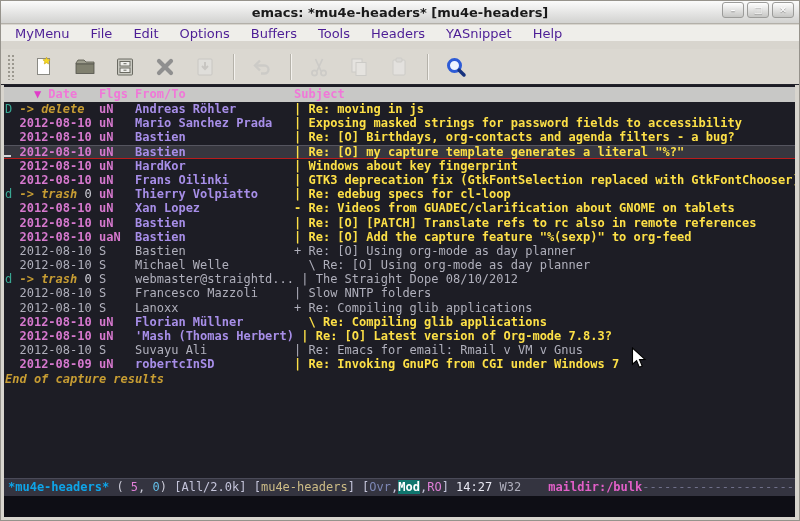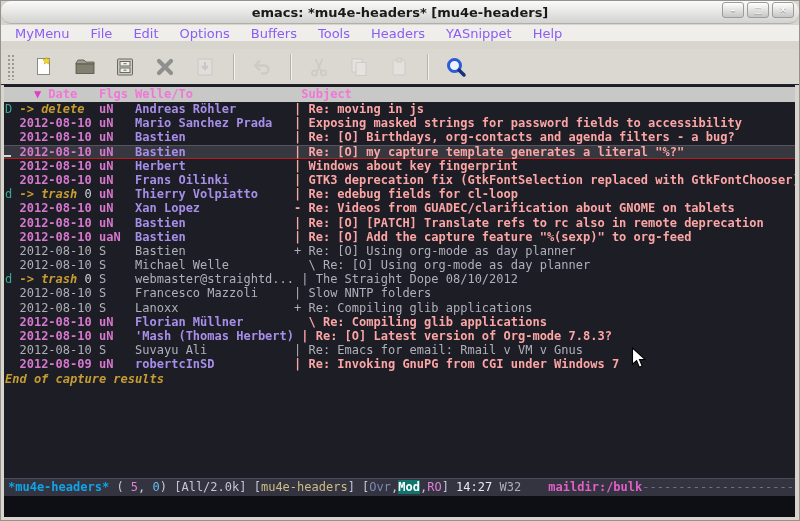--- a/index.html
+++ b/index.html
@@ -3,31 +3,31 @@
 <meta charset="utf-8">
 <style>
   html,body{margin:0;padding:0;background:#555;}
   *{box-sizing:border-box;}
   .frame{width:800px;height:521px;position:relative;background:#d8d5ce;
          border:1px solid #96938c;overflow:hidden;
          font-family:"DejaVu Sans","Liberation Sans",sans-serif;}
   
   .titlebar{position:absolute;top:0;left:0;right:0;height:23px;
             background:linear-gradient(#fbfbfb,#d2d2d0);
-            border-bottom:1px solid #b3b0a9;border-radius:10px;}
+            border-bottom:1px solid #b3b0a9;}
   .title-text{position:absolute;left:0;right:0;top:0;line-height:23px;text-align:center;
               font-size:13px;font-weight:bold;color:#1a1a1a;}
   .win-controls{position:absolute;right:5px;top:1px;display:flex;gap:3px;}
   .win-btn{width:22px;height:16px;border:1px solid #9c9c9a;border-radius:3px;
            background:linear-gradient(#ffffff,#c6c6c4);
            color:#fff;font-size:9px;font-weight:bold;text-align:center;line-height:14px;
            text-shadow:0 1px 1px rgba(0,0,0,.35);}
   
   .menubar{position:absolute;top:24px;left:0;right:0;height:16px;background:#efeeea;
-           display:flex;align-items:center;padding-left:14px;font-size:13px;color:#8b5cf6;}
+           display:flex;align-items:center;padding-left:14px;font-size:13px;color:#4c1d95;}
   .menu-item{margin-right:21px;white-space:nowrap;}
   
   .toolbar{position:absolute;top:48px;left:0;right:0;height:36px;background:#dbd8d1;
            border-bottom:1px solid #24242c;display:flex;align-items:center;padding-left:6px;}
   .tb-grip{width:8px;height:26px;margin-right:10px;
            background-image:radial-gradient(#9b988f 1px,transparent 1.1px);
            background-size:4px 4px;}
   .tb-btn{width:40px;height:32px;display:flex;align-items:center;justify-content:center;}
   .tb-btn.disabled{opacity:.45;filter:grayscale(1);}
   .tb-sep{width:1px;height:26px;background:#b5b2aa;box-shadow:1px 0 0 #f4f2ee;margin:0 8px;}
@@ -38,21 +38,21 @@
               white-space:pre;padding-left:1px;line-height:15px;}
   .hdr-tri{color:#e03cc8;}
   .row{height:14.2px;white-space:pre;padding-left:1px;position:relative;}
   .row.current{background:#37373f;border-bottom:1px solid #b91c1c;box-shadow:inset 0 1px 0 #55555f;}
   .row.current::after{content:"";position:absolute;left:0;bottom:1px;width:7px;height:2px;background:#d8d8dc;}
   .f-mark{color:#3aa894;}
   .f-del{color:#c79d33;font-weight:bold;font-style:italic;}
   .f-extra{color:#cfcfd8;}
   .unread .f-date,.unread .f-flags{color:#d678ce;font-weight:bold;}
   .unread .f-from{color:#a78ee8;font-weight:bold;}
-  .unread .f-subj{color:#fca5a5;font-weight:bold;text-align:center;}
+  .unread .f-subj{color:#fde047;font-weight:bold;text-align:center;}
   .read .f-date,.read .f-flags{color:#b0b0bc;}
   .read .f-from,.read .f-subj{color:#b0b0bc;}
   .footer-line{white-space:pre;padding-left:1px;color:#c79d33;font-weight:bold;font-style:italic;}
   
   .modeline{position:absolute;left:3px;right:4px;bottom:24px;height:18px;background:#343440;
             border-top:1px solid #4a4a58;white-space:pre;overflow:hidden;
             font-family:"DejaVu Sans Mono",monospace;font-size:12px;line-height:17px;padding-left:4px;}
   .ml-name{color:#0ea5e9;font-weight:bold;}
   .ml-base{color:#c9c9d6;}
   .ml-pink{color:#e07fd8;}
@@ -159,31 +159,31 @@
       <div class="tb-sep"></div>
       <div class="tb-btn">
         <svg width="24" height="24" viewBox="0 0 24 24">
           <circle cx="10.5" cy="10.5" r="6" fill="#eef4ff" stroke="#2d5bd6" stroke-width="3"></circle>
           <path d="M15.2 15.2 L20 20" stroke="#16327e" stroke-width="3.5" stroke-linecap="round"></path>
         </svg>
       </div>
     </div>
 
   <div class="emacs">
-    <div class="headerline"><span>    </span><span class="hdr-tri">▼</span><span> Date</span><span>   </span><span>Flgs</span><span> </span><span>Welle/To</span><span>               </span><span>Subject</span></div>
+    <div class="headerline"><span>    </span><span class="hdr-tri">▼</span><span> Date</span><span>   </span><span>Flgs</span><span> </span><span>From/To</span><span>               </span><span>Subject</span></div>
     <div id="rows">
         <div class="row unread"><span class="f-mark">D </span><span class="f-del">-&gt; delete</span><span>  </span><span class="f-flags">uN   </span><span class="f-from">Andreas Röhler        </span><span class="f-subj">| Re: moving in js</span></div>
         <div class="row unread"><span class="f-mark">  </span><span class="f-date">2012-08-10</span><span> </span><span class="f-flags">uN   </span><span class="f-from">Mario Sanchez Prada   </span><span class="f-subj">| Exposing masked strings for password fields to accessibility</span></div>
         <div class="row unread"><span class="f-mark">  </span><span class="f-date">2012-08-10</span><span> </span><span class="f-flags">uN   </span><span class="f-from">Bastien               </span><span class="f-subj">| Re: [O] Birthdays, org-contacts and agenda filters - a bug?</span></div>
         <div class="row unread current"><span class="f-mark">  </span><span class="f-date">2012-08-10</span><span> </span><span class="f-flags">uN   </span><span class="f-from">Bastien               </span><span class="f-subj">| Re: [O] my capture template generates a literal "%?"</span></div>
-        <div class="row unread"><span class="f-mark">  </span><span class="f-date">2012-08-10</span><span> </span><span class="f-flags">uN   </span><span class="f-from">Herbert               </span><span class="f-subj">| Windows about key fingerprint</span></div>
+        <div class="row unread"><span class="f-mark">  </span><span class="f-date">2012-08-10</span><span> </span><span class="f-flags">uN   </span><span class="f-from">HardKor               </span><span class="f-subj">| Windows about key fingerprint</span></div>
         <div class="row unread"><span class="f-mark">  </span><span class="f-date">2012-08-10</span><span> </span><span class="f-flags">uN   </span><span class="f-from">Frans Oilinki         </span><span class="f-subj">| GTK3 deprecation fix (GtkFontSelection replaced with GtkFontChooser)</span></div>
-        <div class="row unread"><span class="f-mark">d </span><span class="f-del">-&gt; trash</span><span class="f-extra"> 0</span><span> </span><span class="f-flags">uN   </span><span class="f-from">Thierry Volpiatto     </span><span class="f-subj">| Re: edebug fields for cl-loop</span></div>
+        <div class="row unread"><span class="f-mark">d </span><span class="f-del">-&gt; trash</span><span class="f-extra"> 0</span><span> </span><span class="f-flags">uN   </span><span class="f-from">Thierry Volpiatto     </span><span class="f-subj">| Re: edebug specs for cl-loop</span></div>
         <div class="row unread"><span class="f-mark">  </span><span class="f-date">2012-08-10</span><span> </span><span class="f-flags">uN   </span><span class="f-from">Xan Lopez             </span><span class="f-subj">- Re: Videos from GUADEC/clarification about GNOME on tablets</span></div>
-        <div class="row unread"><span class="f-mark">  </span><span class="f-date">2012-08-10</span><span> </span><span class="f-flags">uN   </span><span class="f-from">Bastien               </span><span class="f-subj">| Re: [O] [PATCH] Translate refs to rc also in remote deprecation</span></div>
+        <div class="row unread"><span class="f-mark">  </span><span class="f-date">2012-08-10</span><span> </span><span class="f-flags">uN   </span><span class="f-from">Bastien               </span><span class="f-subj">| Re: [O] [PATCH] Translate refs to rc also in remote references</span></div>
         <div class="row unread"><span class="f-mark">  </span><span class="f-date">2012-08-10</span><span> </span><span class="f-flags">uaN  </span><span class="f-from">Bastien               </span><span class="f-subj">| Re: [O] Add the capture feature "%(sexp)" to org-feed</span></div>
         <div class="row read"><span class="f-mark">  </span><span class="f-date">2012-08-10</span><span> </span><span class="f-flags">S    </span><span class="f-from">Bastien               </span><span class="f-subj">+ Re: [O] Using org-mode as day planner</span></div>
         <div class="row read"><span class="f-mark">  </span><span class="f-date">2012-08-10</span><span> </span><span class="f-flags">S    </span><span class="f-from">Michael Welle         </span><span class="f-subj">  \ Re: [O] Using org-mode as day planner</span></div>
         <div class="row read"><span class="f-mark">d </span><span class="f-del">-&gt; trash</span><span class="f-extra"> 0</span><span> </span><span class="f-flags">S    </span><span class="f-from">webmaster@straightd... </span><span class="f-subj">| The Straight Dope 08/10/2012</span></div>
         <div class="row read"><span class="f-mark">  </span><span class="f-date">2012-08-10</span><span> </span><span class="f-flags">S    </span><span class="f-from">Francesco Mazzoli     </span><span class="f-subj">| Slow NNTP folders</span></div>
         <div class="row read"><span class="f-mark">  </span><span class="f-date">2012-08-10</span><span> </span><span class="f-flags">S    </span><span class="f-from">Lanoxx                </span><span class="f-subj">+ Re: Compiling glib applications</span></div>
         <div class="row unread"><span class="f-mark">  </span><span class="f-date">2012-08-10</span><span> </span><span class="f-flags">uN   </span><span class="f-from">Florian Müllner       </span><span class="f-subj">  \ Re: Compiling glib applications</span></div>
         <div class="row unread"><span class="f-mark">  </span><span class="f-date">2012-08-10</span><span> </span><span class="f-flags">uN   </span><span class="f-from">'Mash (Thomas Herbert) </span><span class="f-subj">| Re: [O] Latest version of Org-mode 7.8.3?</span></div>
         <div class="row read"><span class="f-mark">  </span><span class="f-date">2012-08-10</span><span> </span><span class="f-flags">S    </span><span class="f-from">Suvayu Ali            </span><span class="f-subj">| Re: Emacs for email: Rmail v VM v Gnus</span></div>
         <div class="row unread"><span class="f-mark">  </span><span class="f-date">2012-08-09</span><span> </span><span class="f-flags">uN   </span><span class="f-from">robertcInSD           </span><span class="f-subj">| Re: Invoking GnuPG from CGI under Windows 7</span></div>

